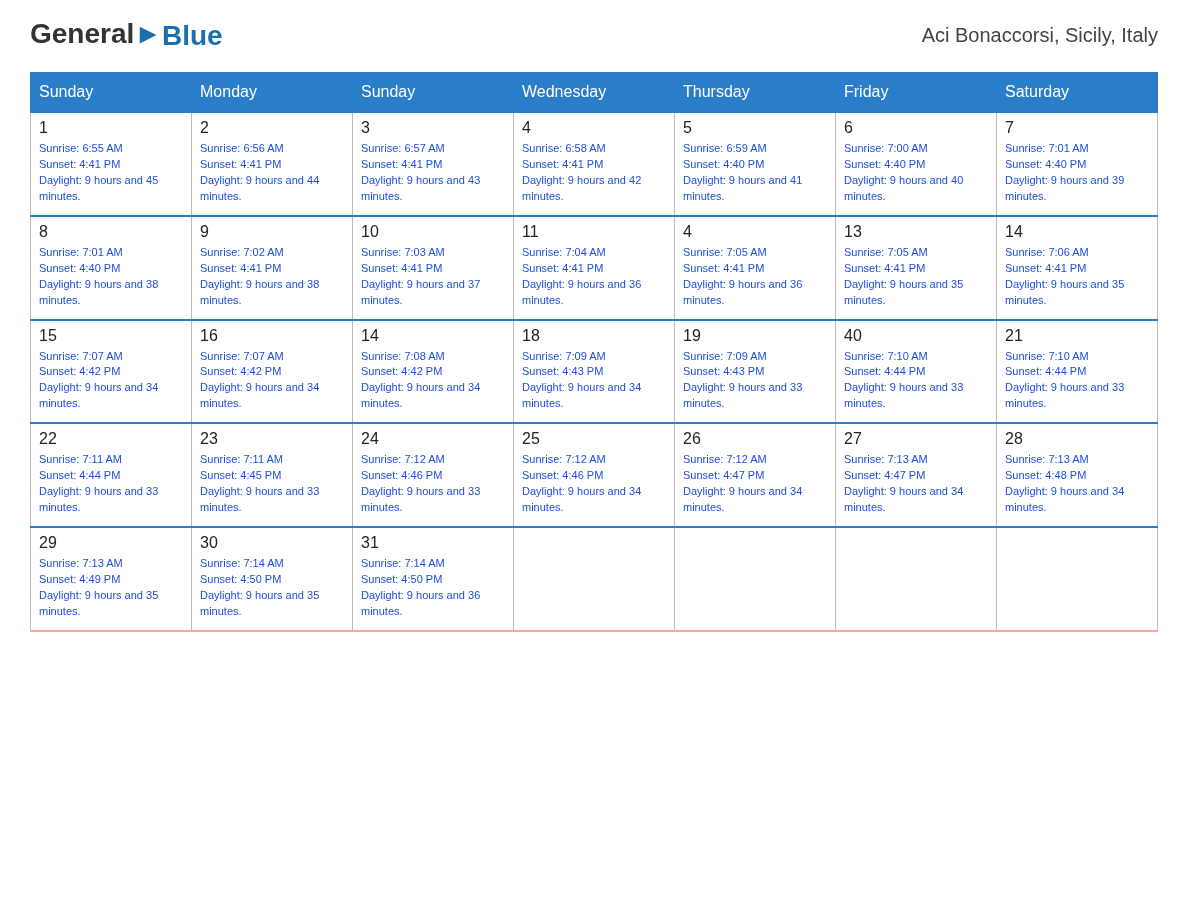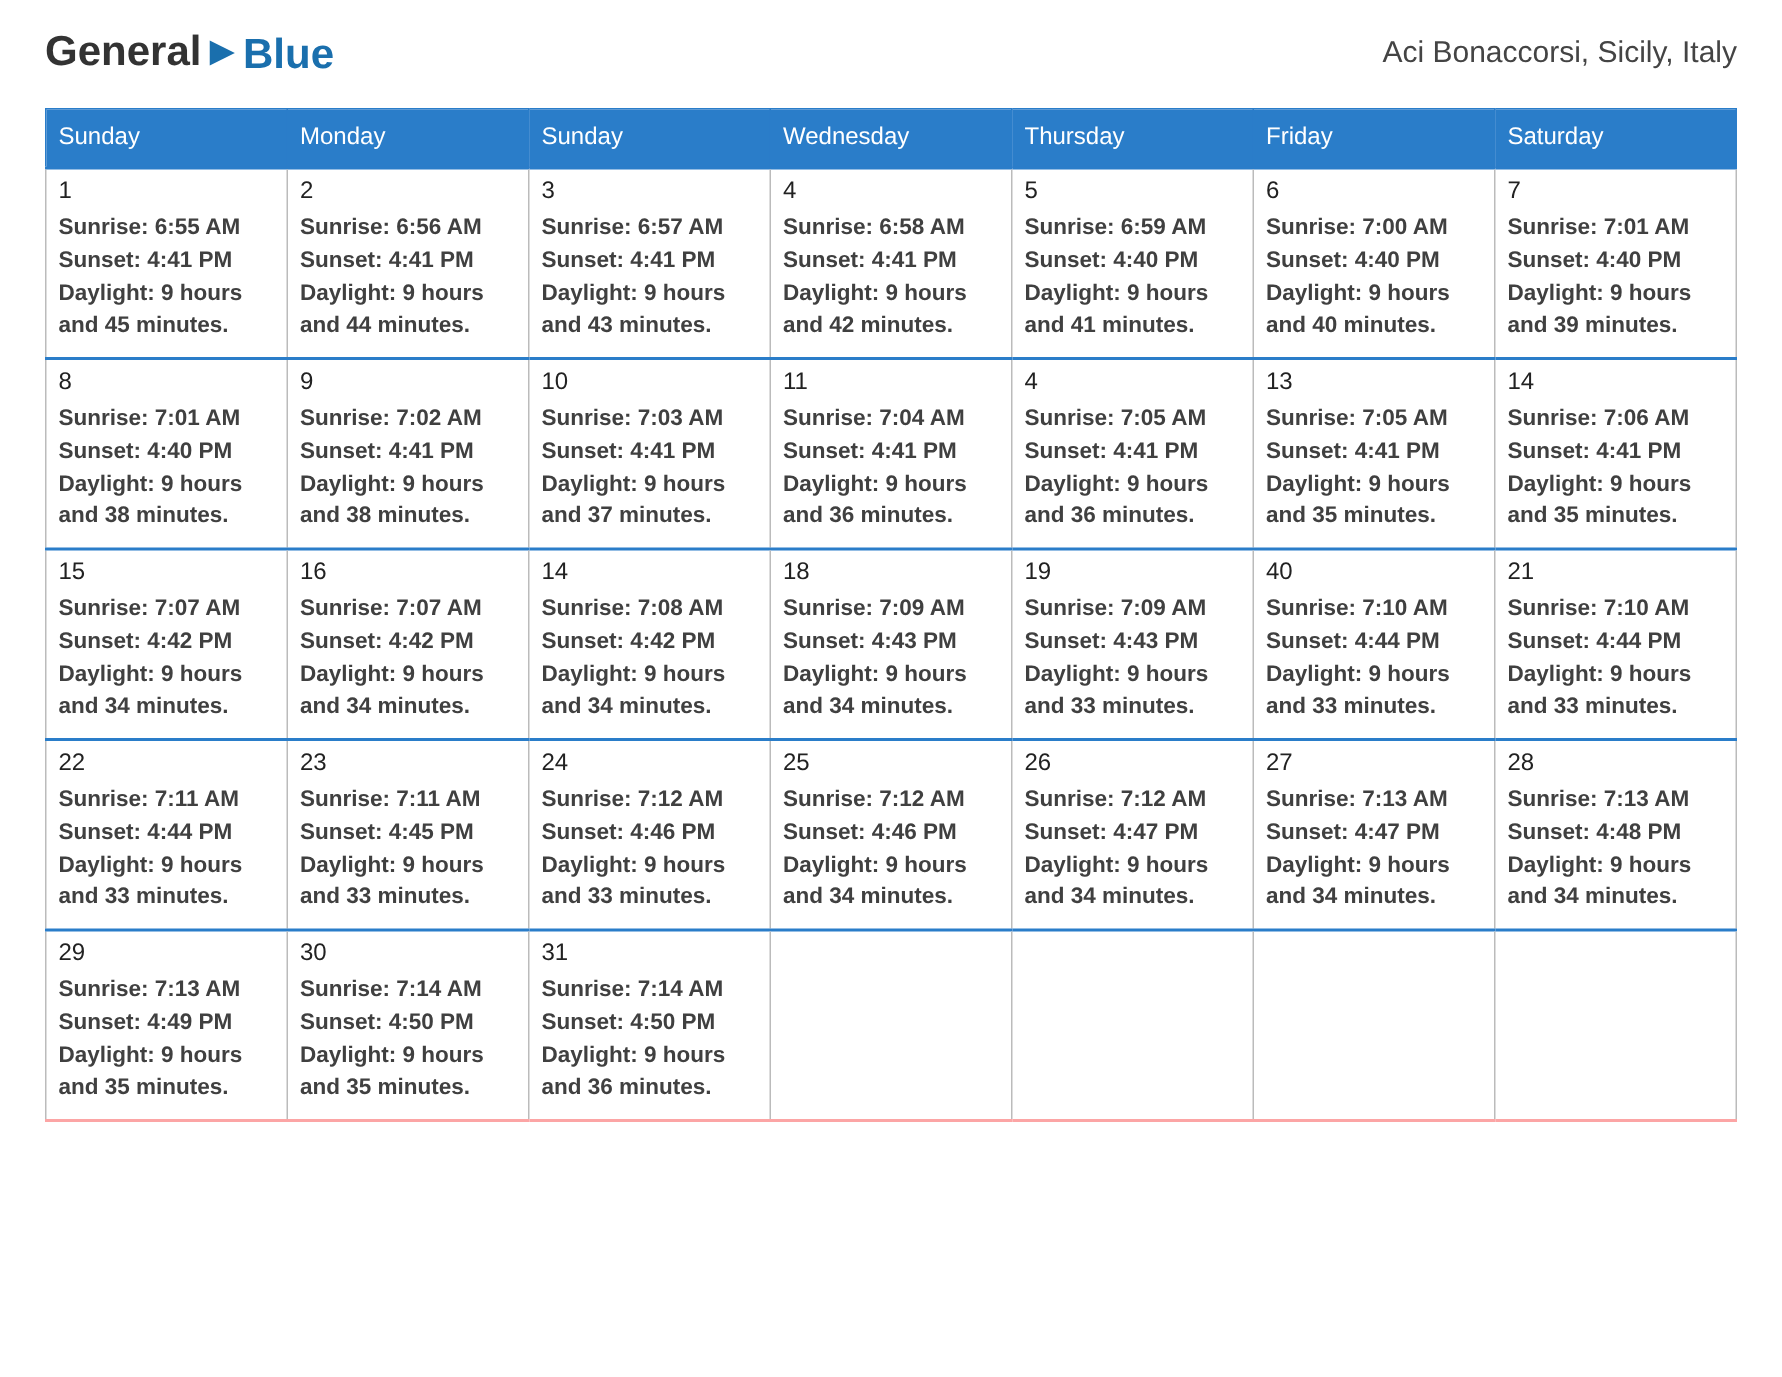--- a/index.html
+++ b/index.html
@@ -76,24 +76,23 @@
       border-bottom: 2px solid #fca5a5;
     }
     .day-number {
       font-size: 16px;
       font-weight: normal;
       color: #222;
       margin-bottom: 4px;
       display: block;
     }
     .day-info {
-      font-size: 15px;
-      color: #404040;
+      font-size: 11px;
+      color: #1d4ed8;
       line-height: 1.45;
-      font-weight: bold;
     }
     .empty-cell {
       background: #fff;
     }
     .week-row td {
       border-top: 2px solid #2a7dc9;
     }
   </style>
 </head>
 <body>

